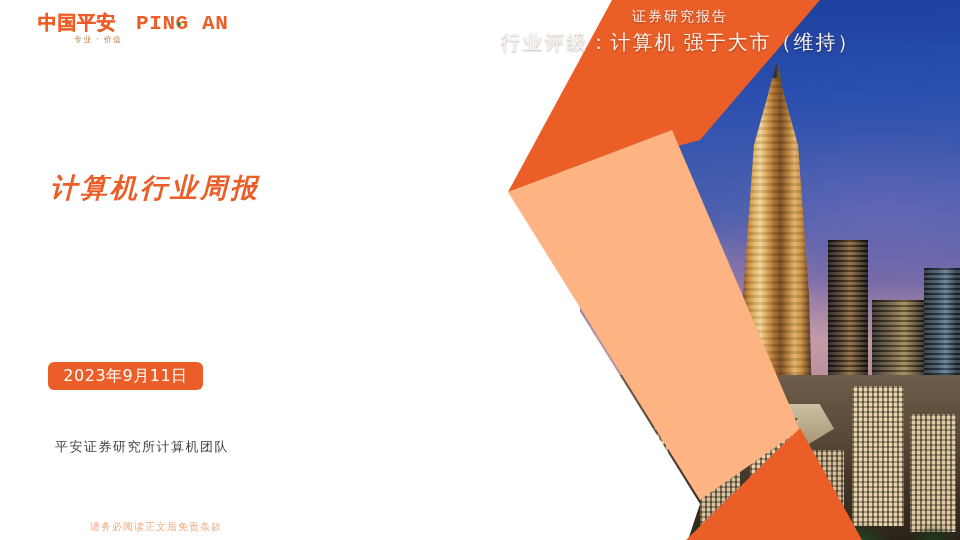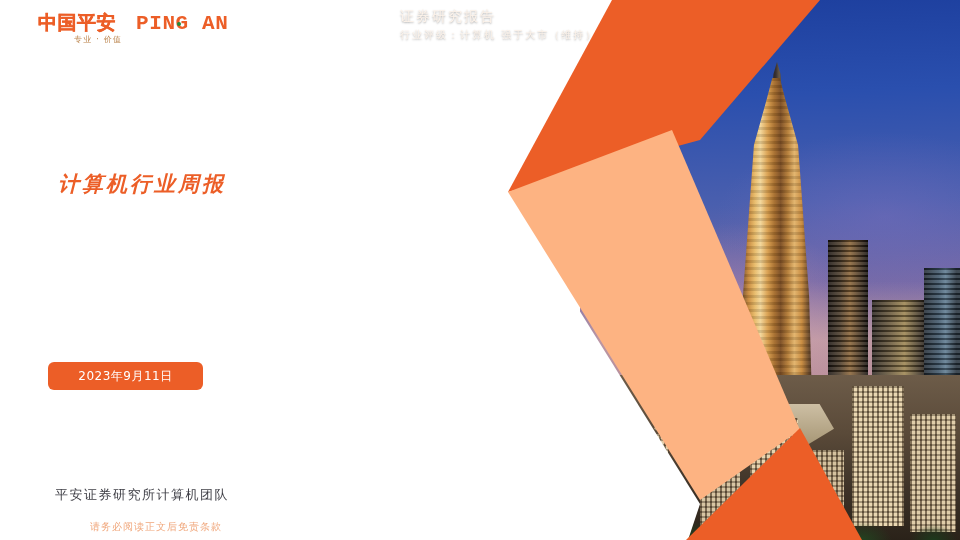--- a/index.html
+++ b/index.html
@@ -137,58 +137,58 @@
   }
   .logo-tag{
     position:absolute;left:42px;top:34px;
     font-family:"DejaVu Sans", sans-serif;
     font-size:8px;color:#b0702f;letter-spacing:1.2px;opacity:.85;margin-left:32px;
   }
 
   
   .hdr{
     position:absolute;right:0px;top:6px;width:560px;
-    color:#fdf3ea;
+    text-align:center;color:#fdf3ea;
     font-family:"DejaVu Serif", serif;
     line-height:1.5;
     text-shadow:0 1px 2px rgba(0,0,0,.35);
   }
   .hdr-l1{font-size:14px;letter-spacing:2px;}
-  .hdr-l2{font-size:10px;letter-spacing:2px;}
+  .hdr-l2{font-size:20px;letter-spacing:2px;font-family:Liberation Serif, serif;}
 
   
   .title{
-    position:absolute;left:58px;top:170px;
-    font-family:"DejaVu Serif", serif;
-    font-size:21px;font-weight:700;color:#ec5e27;
+    position:absolute;left:50px;top:170px;
+    font-family:"DejaVu Serif", serif;
+    font-size:27px;font-weight:700;color:#ec5e27;
     letter-spacing:3px;
     font-style:italic;
   }
   .subtitle{
     position:absolute;left:48px;top:240px;
     font-family:"DejaVu Serif", serif;
     font-size:25px;color:#4d4d55;
     letter-spacing:1px;
     font-style:italic;
     white-space:nowrap;
   }
 
   .date-badge{
     position:absolute;left:48px;top:362px;
     width:155px;height:28px;
     background:#ec5e27;border-radius:6px;
     display:flex;align-items:center;justify-content:center;
-    color:#ffffff;font-size:12px;letter-spacing:.5px;
+    color:#ffffff;font-size:16px;letter-spacing:.5px;
     font-family:"DejaVu Sans", sans-serif;
   }
 
   .team{
     position:absolute;left:55px;top:438px;
     font-family:"DejaVu Serif", serif;
-    font-size:13px;color:#3f3f46;letter-spacing:1.5px;margin-top:48px;
+    font-size:13px;color:#3f3f46;letter-spacing:1.5px;
   }
 
   .disclaimer{
     position:absolute;left:50px;top:520px;
     font-family:"DejaVu Serif", serif;
     font-size:10px;color:#f0a77c;letter-spacing:1px;margin-left:40px;
   }
 </style>
 </head>
 <body>

